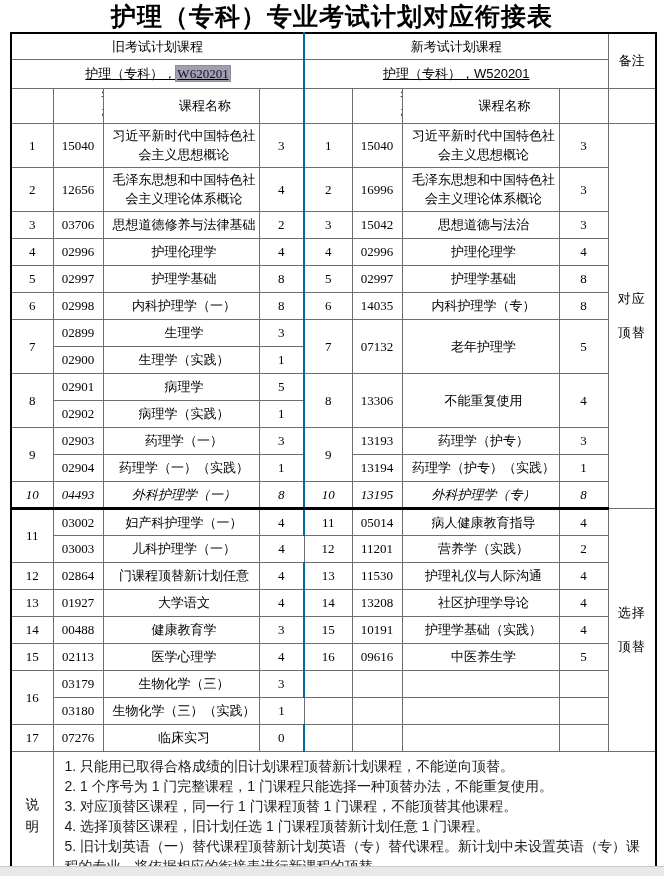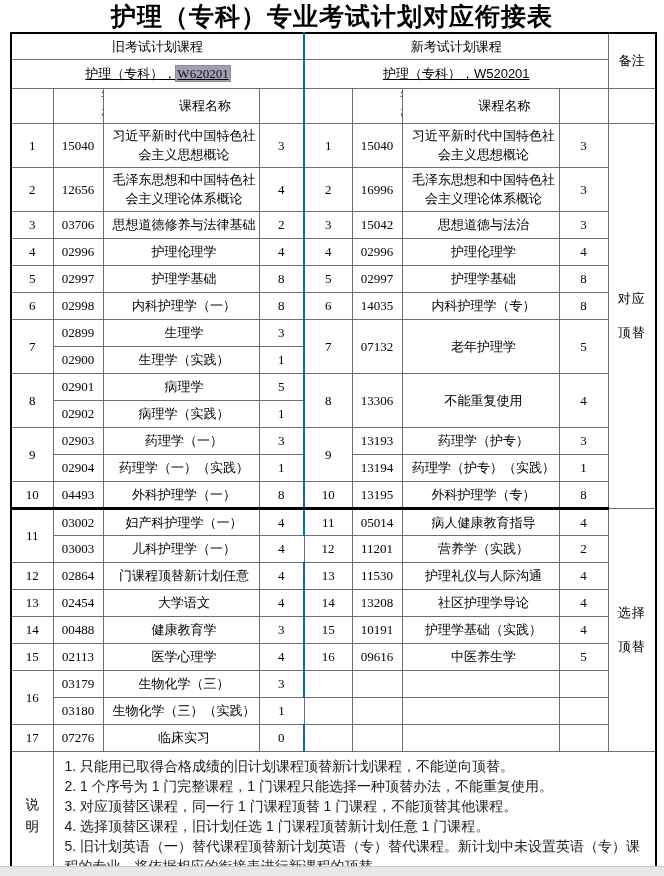--- a/index.html
+++ b/index.html
@@ -25,21 +25,21 @@
   }
   td.c-name{text-align:center;padding:2px 3px 2px 9px;line-height:19px;}
   td.c-plan,td.c-major,td.c-colhead,td.c-remarkhead{
     font-family:"Liberation Sans","DejaVu Sans",sans-serif;
     margin-top:32px;
   }
   td.c-colhead{font-weight:normal;padding-left:48px;}
   td.c-major .code-text{font-family:"Liberation Serif","DejaVu Serif",serif;}
   td.c-remark{line-height:34px;letter-spacing:1px;}
   td.div-l{border-left:2px solid #0369a1;}
-  tr.thick-b td{border-bottom:3px solid #000;}
+  tr.thick-b td{border-bottom:3px solid #000;font-style:italic;}
   td.c-noteslabel{
     font-family:"Liberation Sans","DejaVu Sans",sans-serif;
     line-height:22px;font-size:13.5px;
   }
   td.c-notes{
     text-align:left;vertical-align:middle;padding:4px 6px 4px 11px;
     font-family:"Liberation Sans","DejaVu Sans",sans-serif;
     font-size:14px;line-height:20px;color:#1a1a1a;
   }
   td.c-notes .note-line{white-space:normal;}
@@ -234,21 +234,21 @@
         <td class="c-code">02864</td>
         <td class="c-name">门课程顶替新计划任意</td>
         <td class="c-credit">4</td>
         <td class="c-no div-l">13</td>
         <td class="c-code">11530</td>
         <td class="c-name">护理礼仪与人际沟通</td>
         <td class="c-credit">4</td>
       </tr>
       <tr style="height: 27px;">
         <td class="c-no">13</td>
-        <td class="c-code">02454</td>
+        <td class="c-code">01927</td>
         <td class="c-name">大学语文</td>
         <td class="c-credit">4</td>
         <td class="c-no div-l">14</td>
         <td class="c-code">13208</td>
         <td class="c-name">社区护理学导论</td>
         <td class="c-credit">4</td>
       </tr>
       <tr style="height: 27px;">
         <td class="c-no">14</td>
         <td class="c-code">00488</td>

